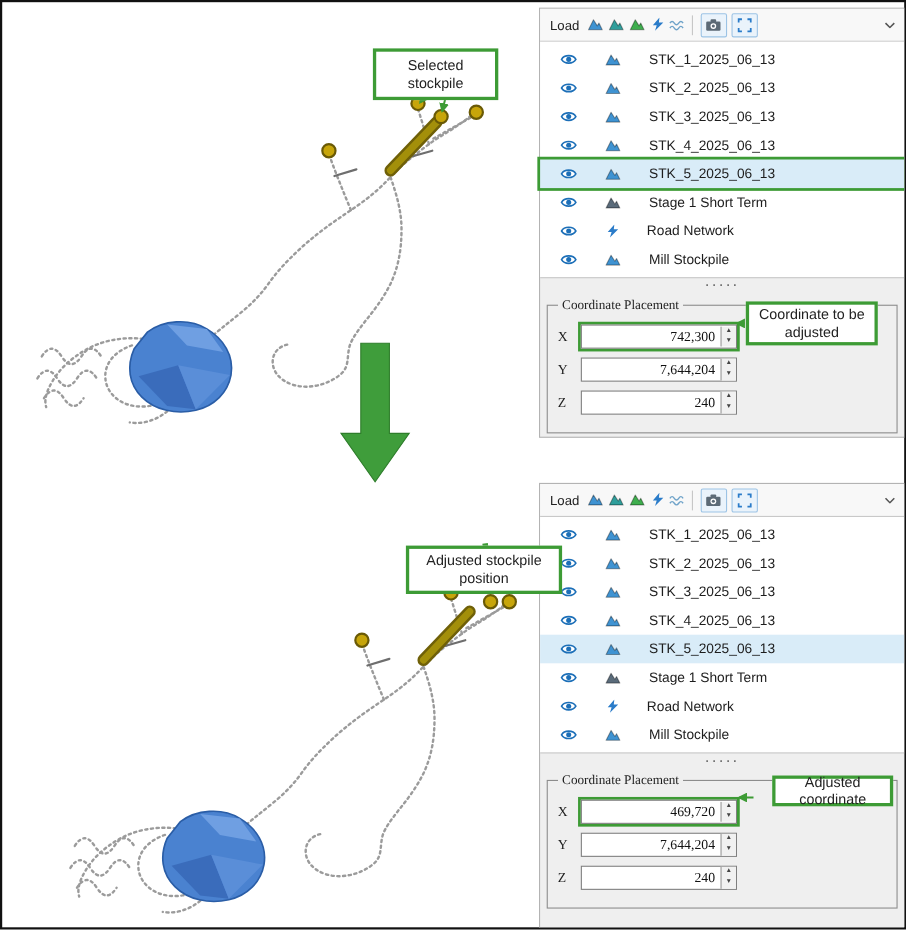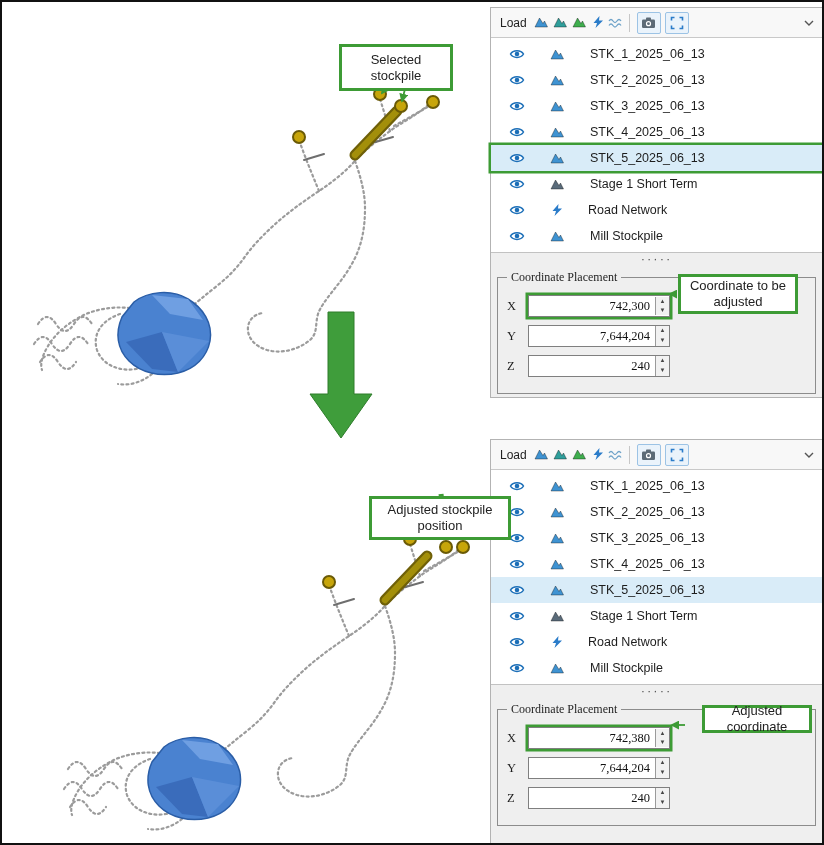--- a/index.html
+++ b/index.html
@@ -479,21 +479,21 @@
       </div>
     </div>
 
     <div class="splitter">·····</div>
 
     <fieldset class="coord-group">
       <legend>Coordinate Placement</legend>
       <div class="coord-row">
         <span class="coord-label">X</span>
         <div class="coord-input hl">
-          <span class="coord-value">742,380</span>
+          <span class="coord-value">469,720</span>
           <span class="spin">
               <span>▲</span>
               <span>▼</span>
             </span>
         </div>
       </div>
       <div class="coord-row">
         <span class="coord-label">Y</span>
         <div class="coord-input">
           <span class="coord-value">7,644,204</span>

